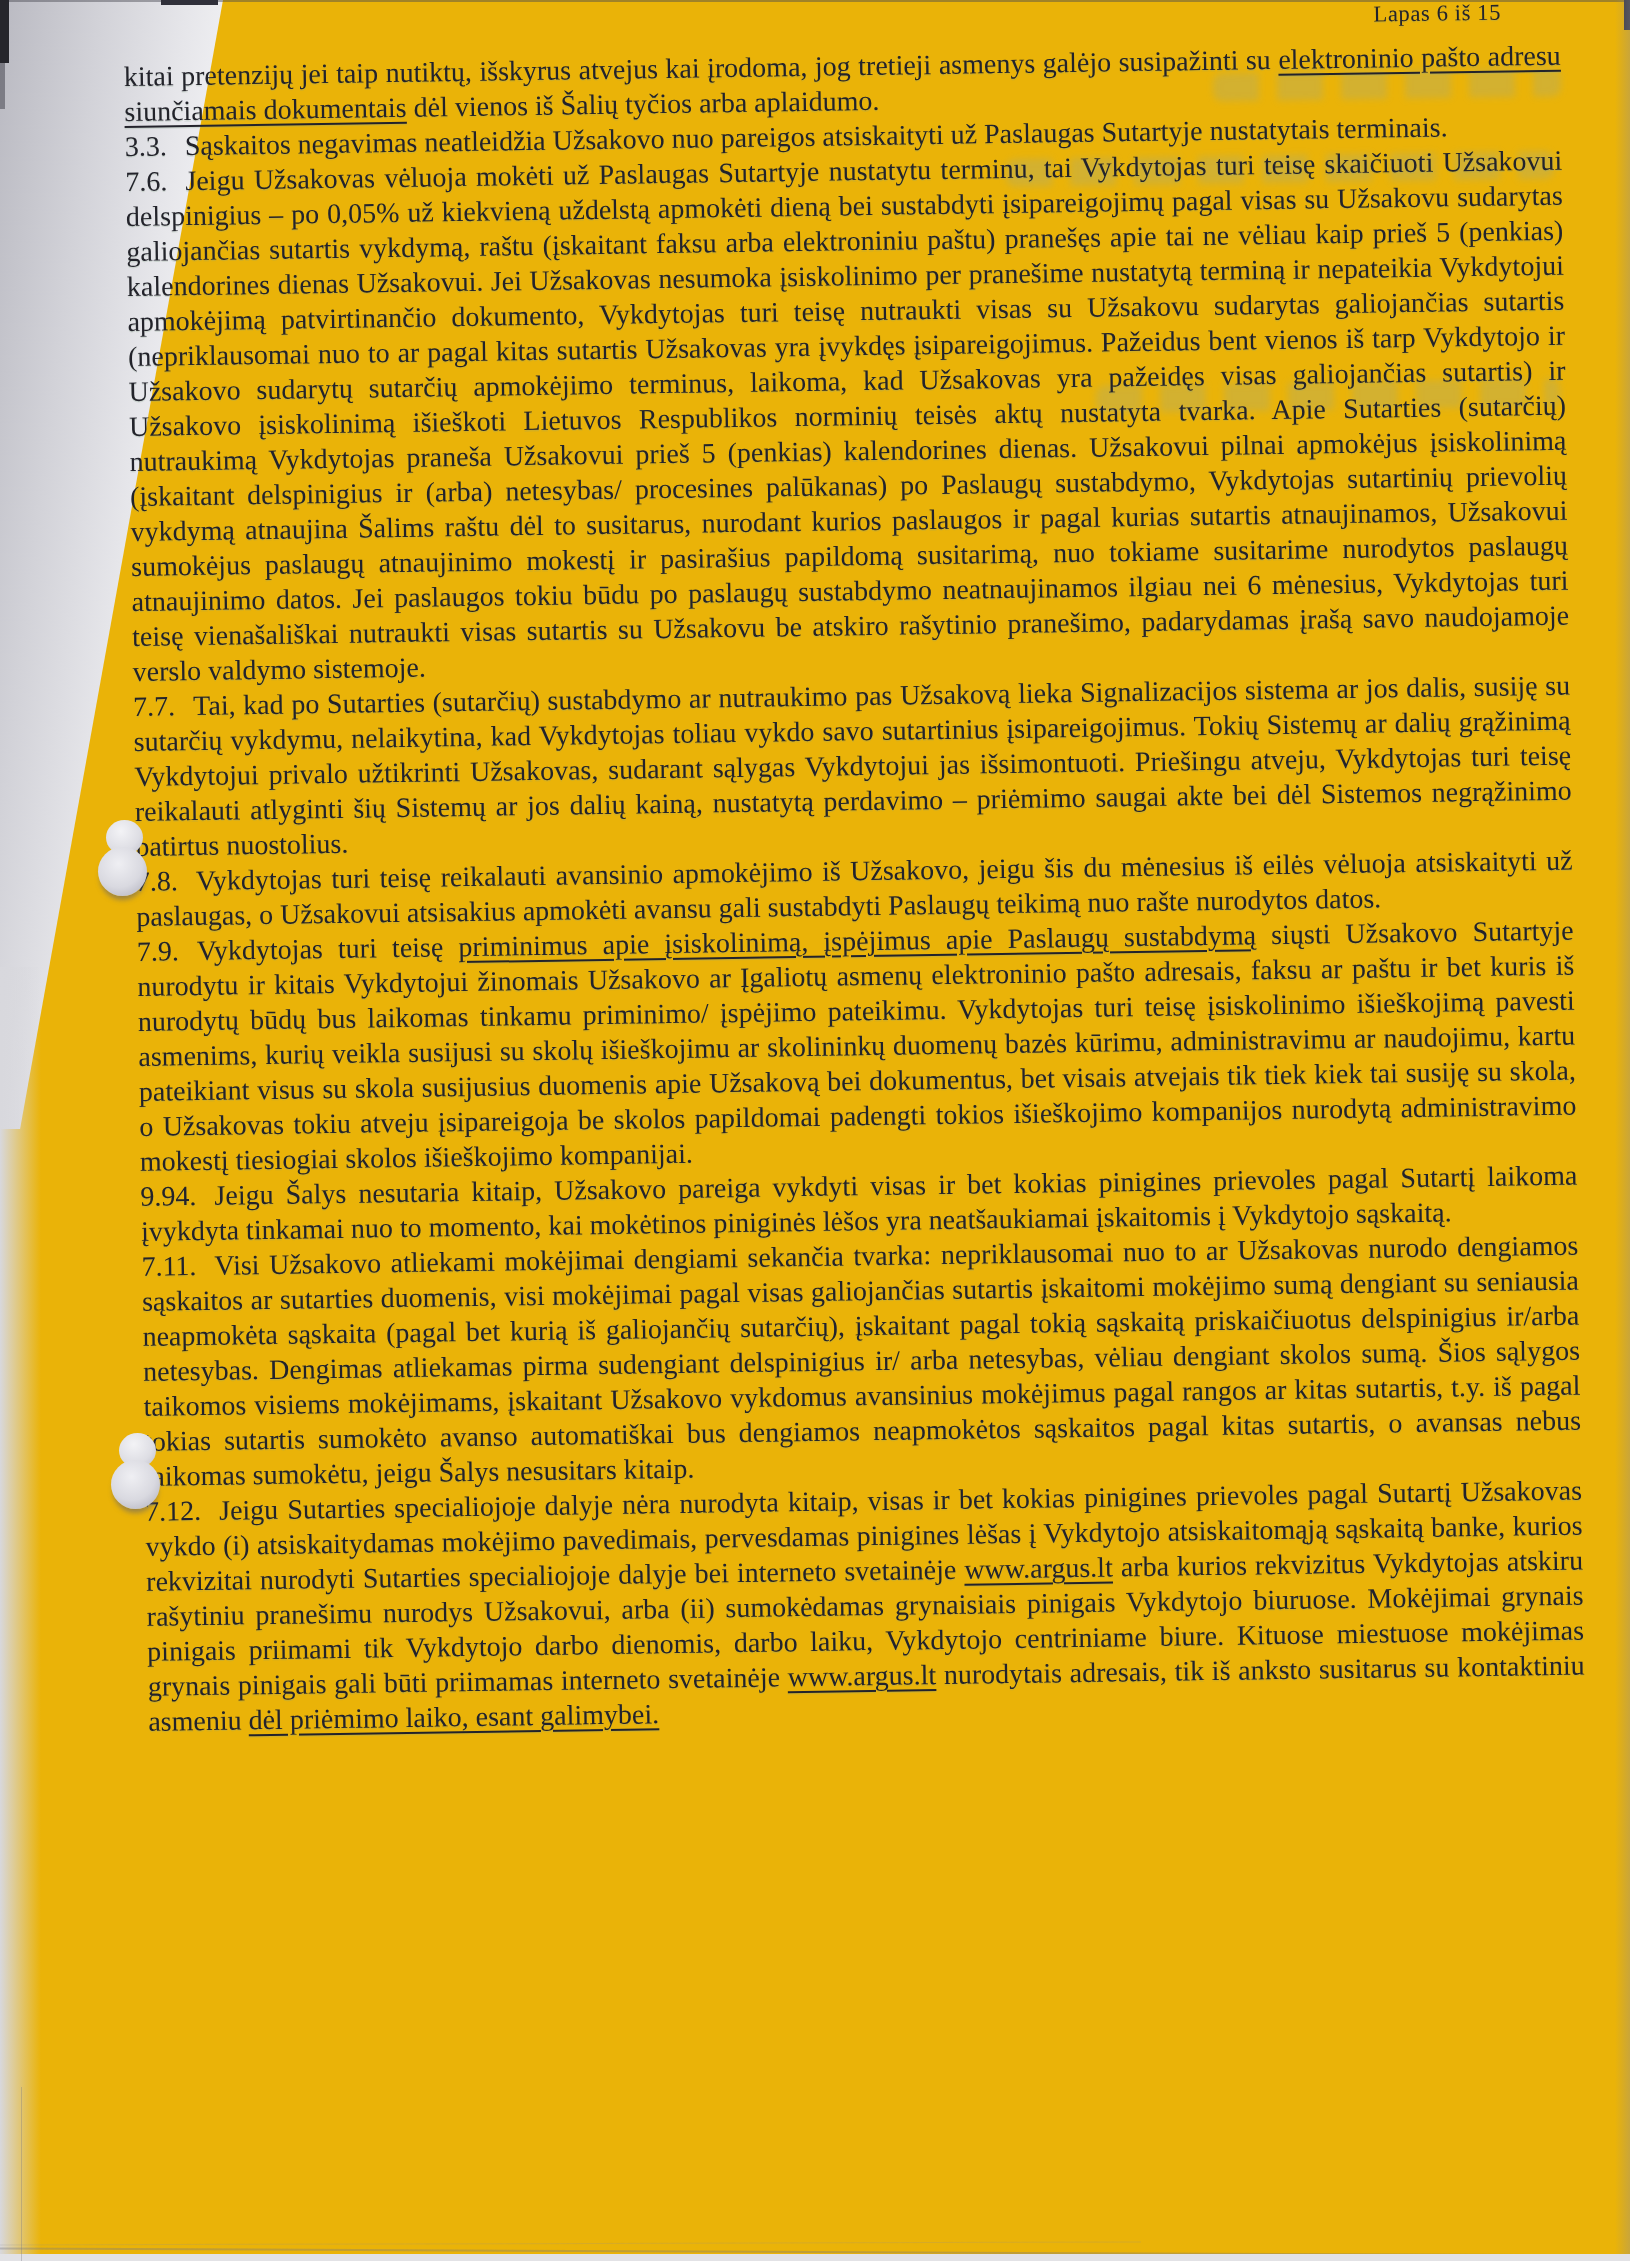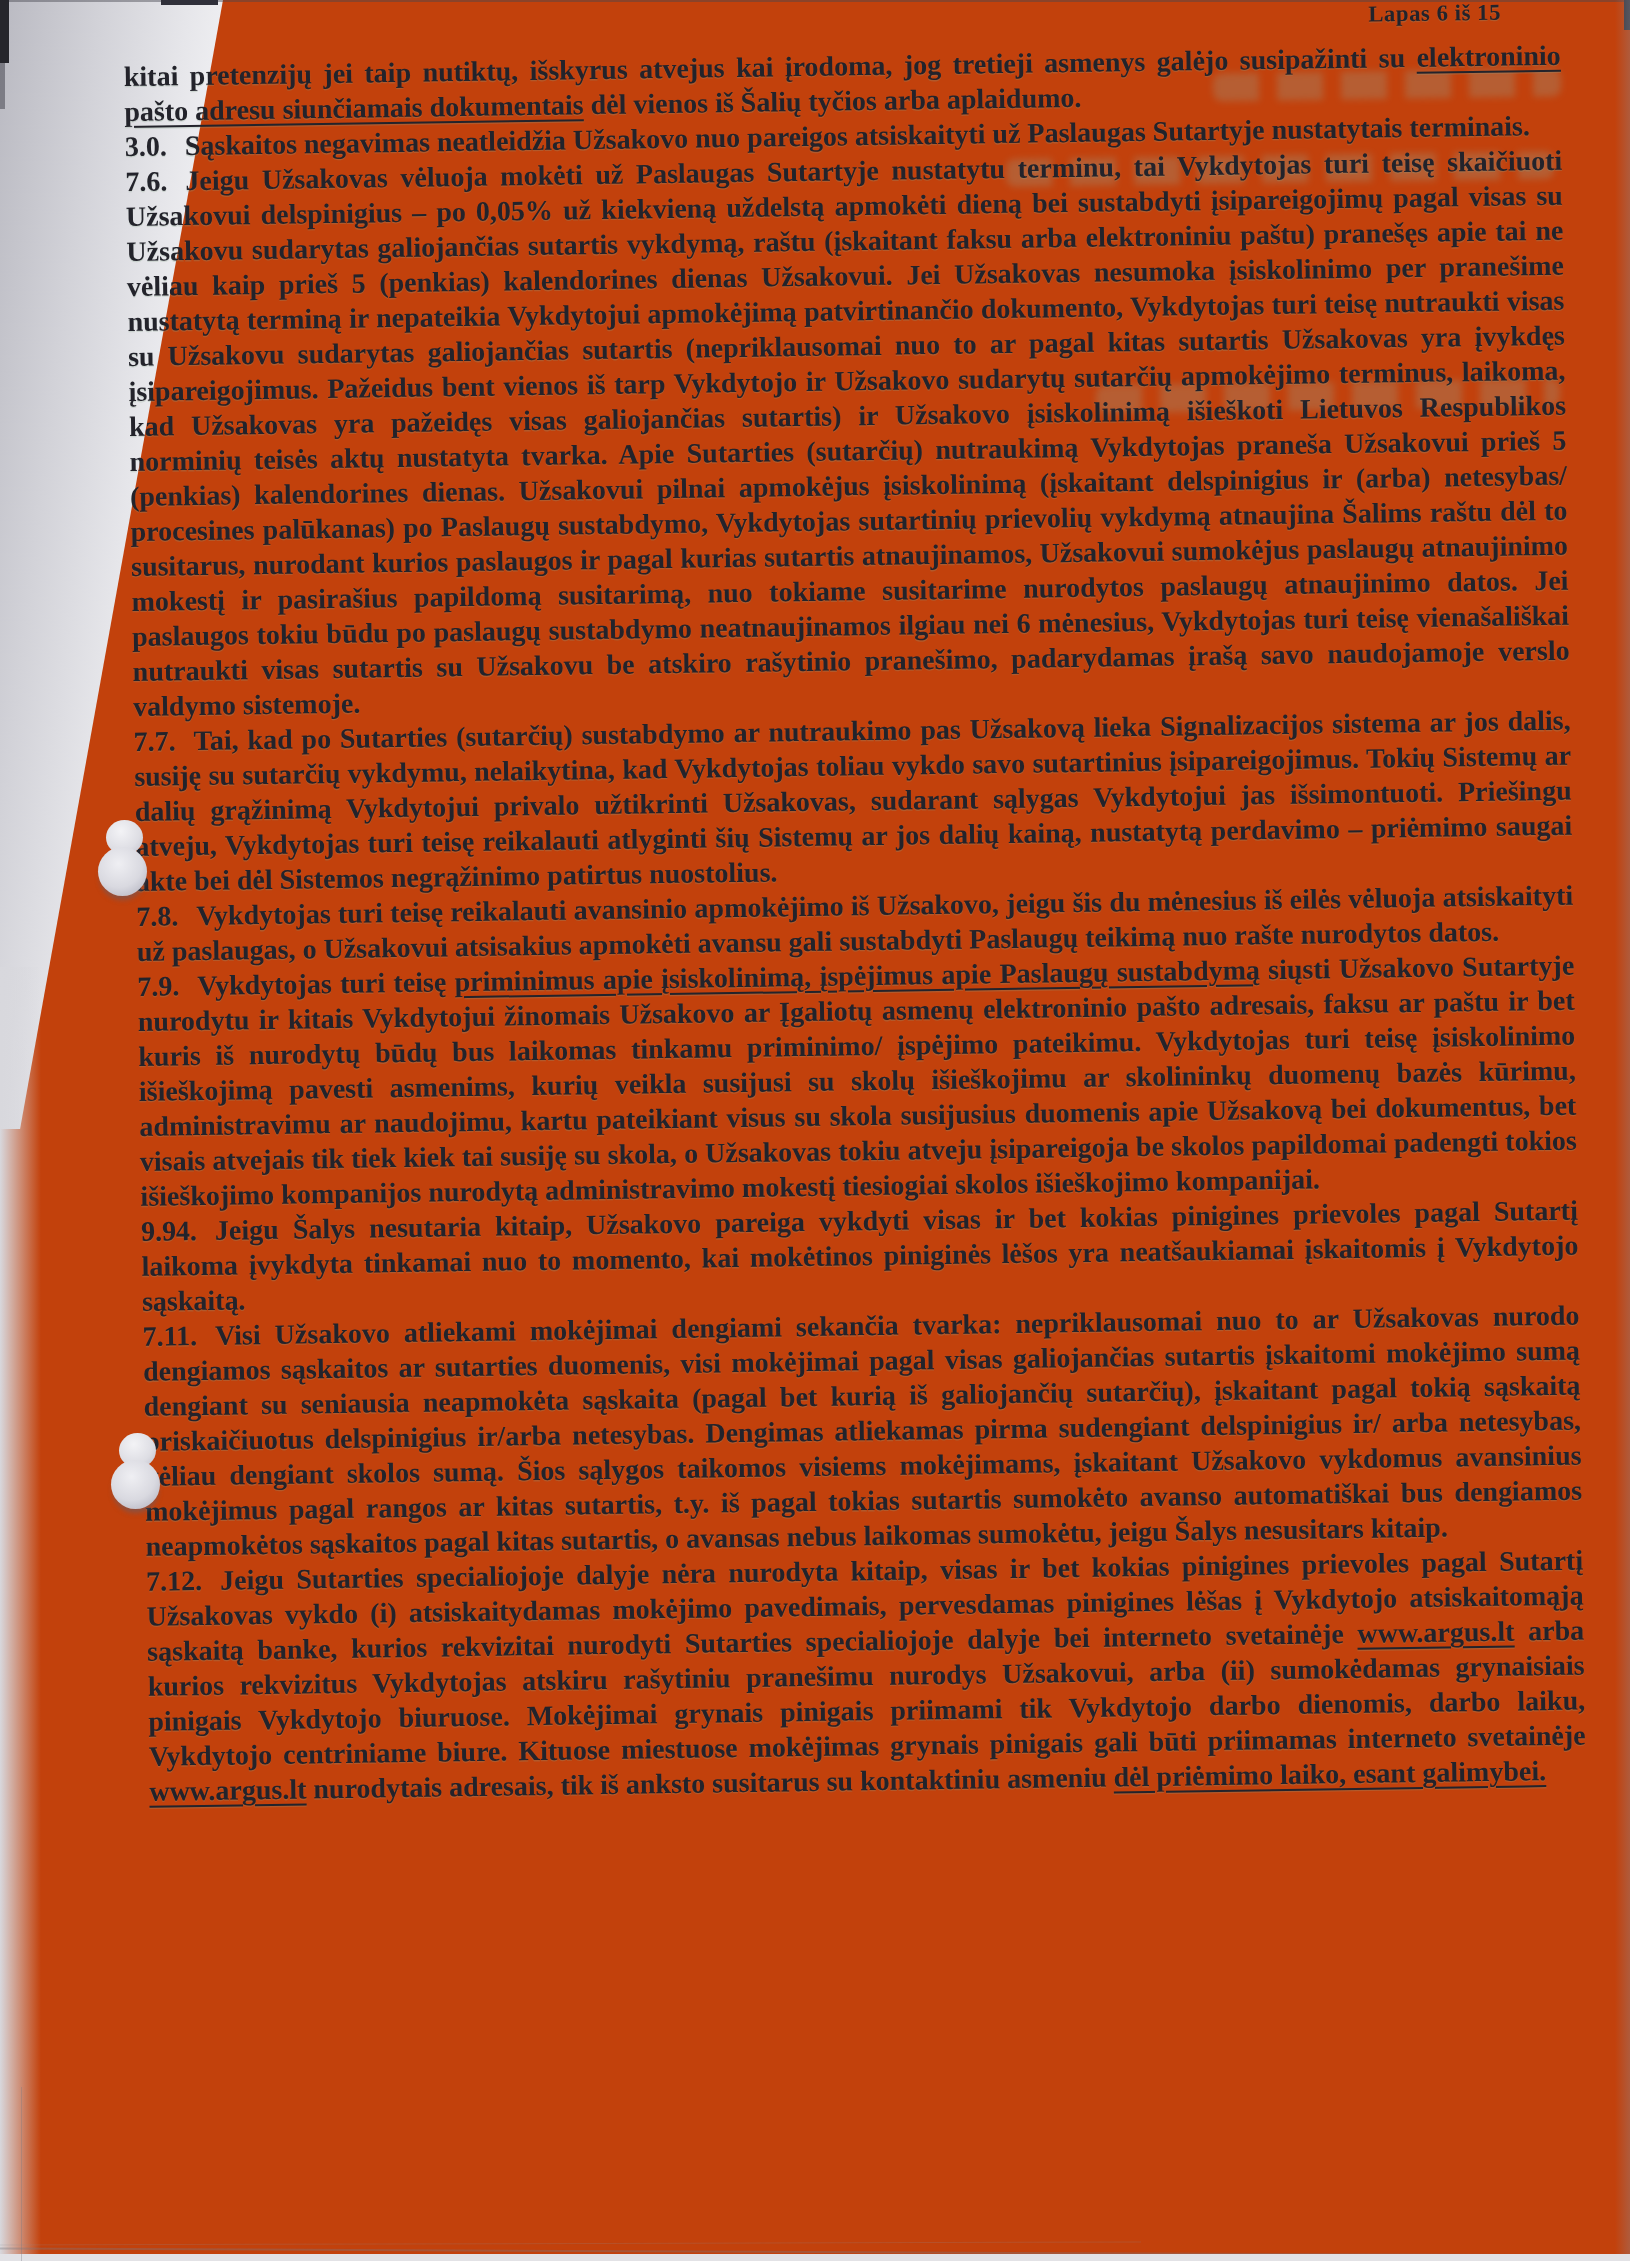--- a/index.html
+++ b/index.html
@@ -4,22 +4,21 @@
 <style>
   html,body{margin:0;padding:0;}
   body{
     width:1630px;height:2261px;position:relative;overflow:hidden;
     background:#d7d7db;
     font-family:"Liberation Serif", serif;
   }
   
   #page{
     position:absolute;inset:0;
-    background:#c2410c;
-    font-weight:bold;
+    background:#eab308;
   }
   
   #curl{
     position:absolute;left:0;top:0;width:223px;height:1129px;
     background:linear-gradient(97deg,#b9b9c1 0%,#d2d2d8 28%,#e6e6ea 52%,#f5f5f7 72%,#fbfbfc 86%);
     clip-path:polygon(0 0,100% 0,9% 100%,0 100%);
   }
   #left-strip{
     position:absolute;left:0;top:967px;bottom:0;width:41px;
     background:linear-gradient(to right,#d8d8dd,rgba(251,251,252,0));
@@ -85,21 +84,21 @@
   <div id="left-strip"></div>
 
   <div id="ghost1" class="ghost"></div>
   <div id="ghost2" class="ghost"></div>
   <div id="ghost3" class="ghost"></div>
 
   <div id="content">
     <span id="page-num">Lapas 6 iš 15</span>
     <div id="doc-body">
         <div class="para"><span class="seg">kitai pretenzijų jei taip nutiktų, išskyrus atvejus kai įrodoma, jog tretieji asmenys galėjo susipažinti su </span><span class="seg u">elektroninio pašto adresu siunčiamais dokumentais</span><span class="seg"> dėl vienos iš Šalių tyčios arba aplaidumo.</span></div>
-        <div class="para"><span class="num">3.0.</span><span class="seg">Sąskaitos negavimas neatleidžia Užsakovo nuo pareigos atsiskaityti už Paslaugas Sutartyje nustatytais terminais.</span></div>
+        <div class="para"><span class="num">3.3.</span><span class="seg">Sąskaitos negavimas neatleidžia Užsakovo nuo pareigos atsiskaityti už Paslaugas Sutartyje nustatytais terminais.</span></div>
         <div class="para"><span class="num">7.6.</span><span class="seg">Jeigu Užsakovas vėluoja mokėti už Paslaugas Sutartyje nustatytu terminu, tai Vykdytojas turi teisę skaičiuoti Užsakovui delspinigius – po 0,05% už kiekvieną uždelstą apmokėti dieną bei sustabdyti įsipareigojimų pagal visas su Užsakovu sudarytas galiojančias sutartis vykdymą, raštu (įskaitant faksu arba elektroniniu paštu) pranešęs apie tai ne vėliau kaip prieš 5 (penkias) kalendorines dienas Užsakovui. Jei Užsakovas nesumoka įsiskolinimo per pranešime nustatytą terminą ir nepateikia Vykdytojui apmokėjimą patvirtinančio dokumento, Vykdytojas turi teisę nutraukti visas su Užsakovu sudarytas galiojančias sutartis (nepriklausomai nuo to ar pagal kitas sutartis Užsakovas yra įvykdęs įsipareigojimus. Pažeidus bent vienos iš tarp Vykdytojo ir Užsakovo sudarytų sutarčių apmokėjimo terminus, laikoma, kad Užsakovas yra pažeidęs visas galiojančias sutartis) ir Užsakovo įsiskolinimą išieškoti Lietuvos Respublikos norminių teisės aktų nustatyta tvarka. Apie Sutarties (sutarčių) nutraukimą Vykdytojas praneša Užsakovui prieš 5 (penkias) kalendorines dienas. Užsakovui pilnai apmokėjus įsiskolinimą (įskaitant delspinigius ir (arba) netesybas/ procesines palūkanas) po Paslaugų sustabdymo, Vykdytojas sutartinių prievolių vykdymą atnaujina Šalims raštu dėl to susitarus, nurodant kurios paslaugos ir pagal kurias sutartis atnaujinamos, Užsakovui sumokėjus paslaugų atnaujinimo mokestį ir pasirašius papildomą susitarimą, nuo tokiame susitarime nurodytos paslaugų atnaujinimo datos. Jei paslaugos tokiu būdu po paslaugų sustabdymo neatnaujinamos ilgiau nei 6 mėnesius, Vykdytojas turi teisę vienašališkai nutraukti visas sutartis su Užsakovu be atskiro rašytinio pranešimo, padarydamas įrašą savo naudojamoje verslo valdymo sistemoje.</span></div>
         <div class="para"><span class="num">7.7.</span><span class="seg">Tai, kad po Sutarties (sutarčių) sustabdymo ar nutraukimo pas Užsakovą lieka Signalizacijos sistema ar jos dalis, susiję su sutarčių vykdymu, nelaikytina, kad Vykdytojas toliau vykdo savo sutartinius įsipareigojimus. Tokių Sistemų ar dalių grąžinimą Vykdytojui privalo užtikrinti Užsakovas, sudarant sąlygas Vykdytojui jas išsimontuoti. Priešingu atveju, Vykdytojas turi teisę reikalauti atlyginti šių Sistemų ar jos dalių kainą, nustatytą perdavimo – priėmimo saugai akte bei dėl Sistemos negrąžinimo patirtus nuostolius.</span></div>
         <div class="para"><span class="num">7.8.</span><span class="seg">Vykdytojas turi teisę reikalauti avansinio apmokėjimo iš Užsakovo, jeigu šis du mėnesius iš eilės vėluoja atsiskaityti už paslaugas, o Užsakovui atsisakius apmokėti avansu gali sustabdyti Paslaugų teikimą nuo rašte nurodytos datos.</span></div>
         <div class="para"><span class="num">7.9.</span><span class="seg">Vykdytojas turi teisę </span><span class="seg u">priminimus apie įsiskolinimą, įspėjimus apie Paslaugų sustabdymą</span><span class="seg"> siųsti Užsakovo Sutartyje nurodytu ir kitais Vykdytojui žinomais Užsakovo ar Įgaliotų asmenų elektroninio pašto adresais, faksu ar paštu ir bet kuris iš nurodytų būdų bus laikomas tinkamu priminimo/ įspėjimo pateikimu. Vykdytojas turi teisę įsiskolinimo išieškojimą pavesti asmenims, kurių veikla susijusi su skolų išieškojimu ar skolininkų duomenų bazės kūrimu, administravimu ar naudojimu, kartu pateikiant visus su skola susijusius duomenis apie Užsakovą bei dokumentus, bet visais atvejais tik tiek kiek tai susiję su skola, o Užsakovas tokiu atveju įsipareigoja be skolos papildomai padengti tokios išieškojimo kompanijos nurodytą administravimo mokestį tiesiogiai skolos išieškojimo kompanijai.</span></div>
         <div class="para"><span class="num">9.94.</span><span class="seg">Jeigu Šalys nesutaria kitaip, Užsakovo pareiga vykdyti visas ir bet kokias pinigines prievoles pagal Sutartį laikoma įvykdyta tinkamai nuo to momento, kai mokėtinos piniginės lėšos yra neatšaukiamai įskaitomis į Vykdytojo sąskaitą.</span></div>
         <div class="para"><span class="num">7.11.</span><span class="seg">Visi Užsakovo atliekami mokėjimai dengiami sekančia tvarka: nepriklausomai nuo to ar Užsakovas nurodo dengiamos sąskaitos ar sutarties duomenis, visi mokėjimai pagal visas galiojančias sutartis įskaitomi mokėjimo sumą dengiant su seniausia neapmokėta sąskaita (pagal bet kurią iš galiojančių sutarčių), įskaitant pagal tokią sąskaitą priskaičiuotus delspinigius ir/arba netesybas. Dengimas atliekamas pirma sudengiant delspinigius ir/ arba netesybas, vėliau dengiant skolos sumą. Šios sąlygos taikomos visiems mokėjimams, įskaitant Užsakovo vykdomus avansinius mokėjimus pagal rangos ar kitas sutartis, t.y. iš pagal tokias sutartis sumokėto avanso automatiškai bus dengiamos neapmokėtos sąskaitos pagal kitas sutartis, o avansas nebus laikomas sumokėtu, jeigu Šalys nesusitars kitaip.</span></div>
         <div class="para"><span class="num">7.12.</span><span class="seg">Jeigu Sutarties specialiojoje dalyje nėra nurodyta kitaip, visas ir bet kokias pinigines prievoles pagal Sutartį Užsakovas vykdo (i) atsiskaitydamas mokėjimo pavedimais, pervesdamas pinigines lėšas į Vykdytojo atsiskaitomąją sąskaitą banke, kurios rekvizitai nurodyti Sutarties specialiojoje dalyje bei interneto svetainėje </span><span class="seg u">www.argus.lt</span><span class="seg"> arba kurios rekvizitus Vykdytojas atskiru rašytiniu pranešimu nurodys Užsakovui, arba (ii) sumokėdamas grynaisiais pinigais Vykdytojo biuruose. Mokėjimai grynais pinigais priimami tik Vykdytojo darbo dienomis, darbo laiku, Vykdytojo centriniame biure. Kituose miestuose mokėjimas grynais pinigais gali būti priimamas interneto svetainėje </span><span class="seg u">www.argus.lt</span><span class="seg"> nurodytais adresais, tik iš anksto susitarus su kontaktiniu asmeniu </span><span class="seg u">dėl priėmimo laiko, esant galimybei.</span></div>
       </div>
   </div>
 

